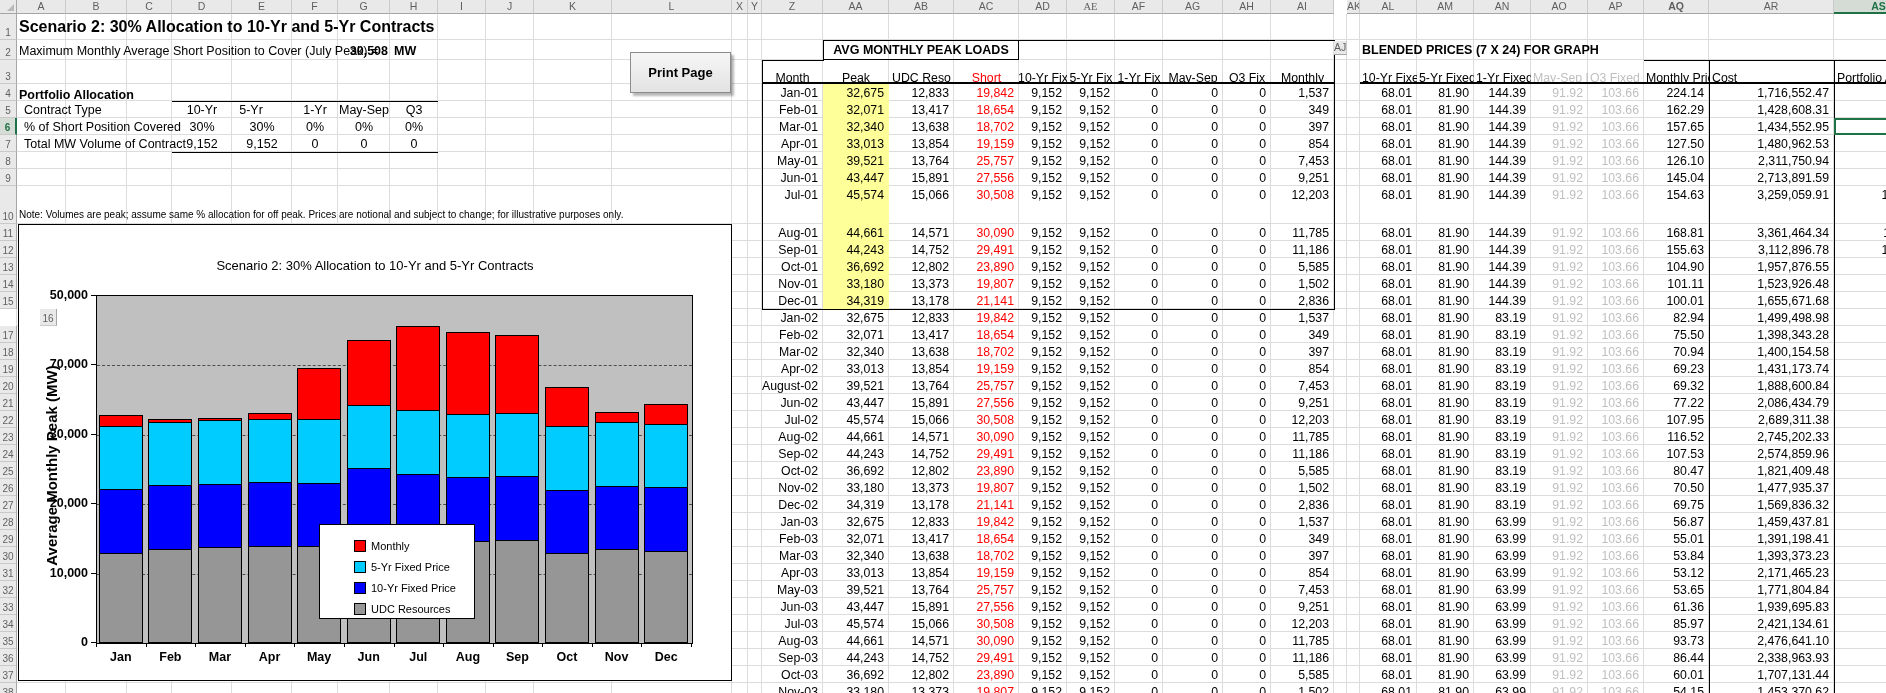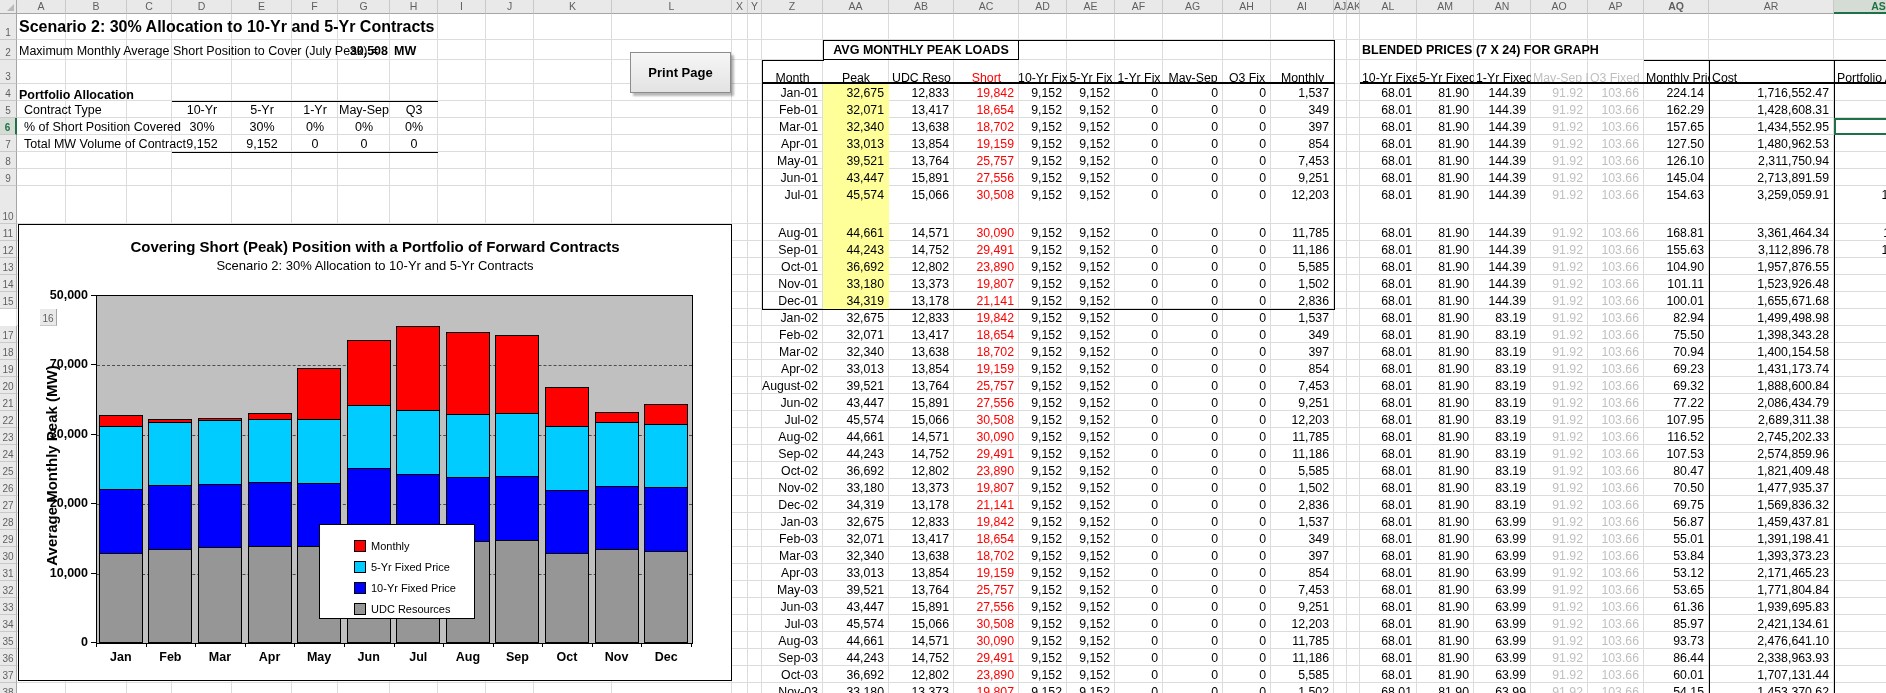--- a/index.html
+++ b/index.html
@@ -92,26 +92,26 @@
       <div class="cs" style="width: 48px;">J</div>
       <div class="cs" style="width: 78px;">K</div>
       <div class="cs" style="width: 120px;">L</div>
       <div class="cs" style="width: 16px;">X</div>
       <div class="cs" style="width: 14px;">Y</div>
       <div class="cs" style="width: 61px;">Z</div>
       <div class="cs" style="width: 66px;">AA</div>
       <div class="cs" style="width: 65px;">AB</div>
       <div class="cs" style="width: 65px;">AC</div>
       <div class="cs" style="width: 48px;">AD</div>
-      <div class="cs" style="width: 48px;">AE</div>
+      <div class="cs" style="width: 48px; font-family: Liberation Serif, serif;">AE</div>
       <div class="cs" style="width: 48px;">AF</div>
       <div class="cs" style="width: 60px;">AG</div>
       <div class="cs" style="width: 48px;">AH</div>
       <div class="cs" style="width: 63px;">AI</div>
-      <div class="cs" style="width: 13px;">AJ</div>
+      <div class="cs" style="width: 13px; margin-top: 41px;">AJ</div>
       <div class="cs" style="width: 13px;">AK</div>
       <div class="cs" style="width: 57px;">AL</div>
       <div class="cs" style="width: 57px;">AM</div>
       <div class="cs" style="width: 57px;">AN</div>
       <div class="cs" style="width: 57px;">AO</div>
       <div class="cs" style="width: 56px;">AP</div>
       <div class="cs" style="width: 65px; font-weight: bold;">AQ</div>
       <div class="cs" style="width: 125px;">AR</div>
       <div class="cs selcol" style="width: 90px;">AS</div>
     </div>
@@ -230,39 +230,40 @@
     </div>
 
 <div class="abs" id="sheet-title" style="left:19px;top:18px;">Scenario 2: 30% Allocation to 10-Yr and 5-Yr Contracts</div>
 <div class="abs" id="maxshort-label" style="left:19px;top:44px;">Maximum Monthly Average Short Position to Cover (July Peak) =</div>
 <div class="abs" id="maxshort-value" style="left:288px;top:44px;width:100px;">30,508</div>
 <div class="abs" id="maxshort-unit" style="left:394px;top:44px;">MW</div>
 <div class="abs" id="portfolio-title" style="left:19px;top:88px;">Portfolio Allocation</div>
 <div id="portfolio-rows">
       <div class="abs pa-label" style="left: 24px; top: 103px;">Contract Type</div>
       <div class="pa-val" style="left: 172px; top: 103px; width: 60px;">10-Yr</div>
-      <div class="pa-val" style="left: 232px; top: 103px; width: 60px;">5-Yr</div>
+      <div class="pa-val" style="left: 221px; top: 103px; width: 60px;">5-Yr</div>
       <div class="pa-val" style="left: 292px; top: 103px; width: 46px;">1-Yr</div>
       <div class="pa-val" style="left: 338px; top: 103px; width: 52px;">May-Sep</div>
       <div class="pa-val" style="left: 390px; top: 103px; width: 48px;">Q3</div>
       <div class="abs pa-label" style="left: 24px; top: 120px;">% of Short Position Covered</div>
       <div class="pa-val" style="left: 172px; top: 120px; width: 60px;">30%</div>
       <div class="pa-val" style="left: 232px; top: 120px; width: 60px;">30%</div>
       <div class="pa-val" style="left: 292px; top: 120px; width: 46px;">0%</div>
       <div class="pa-val" style="left: 338px; top: 120px; width: 52px;">0%</div>
       <div class="pa-val" style="left: 390px; top: 120px; width: 48px;">0%</div>
       <div class="abs pa-label" style="left: 24px; top: 137px;">Total MW Volume of Contract</div>
       <div class="pa-val" style="left: 172px; top: 137px; width: 60px;">9,152</div>
       <div class="pa-val" style="left: 232px; top: 137px; width: 60px;">9,152</div>
       <div class="pa-val" style="left: 292px; top: 137px; width: 46px;">0</div>
       <div class="pa-val" style="left: 338px; top: 137px; width: 52px;">0</div>
       <div class="pa-val" style="left: 390px; top: 137px; width: 48px;">0</div>
     </div>
 <div class="bline" style="left:172px;top:101px;width:266px;height:1px;"></div>
 <div class="bline" style="left:172px;top:152px;width:266px;height:1px;"></div>
+<div class="abs" id="note-text" style="left:19px;top:209px;">Note: Volumes are peak; assume same % allocation for off peak.  Prices are notional and subject to change; for illustrative purposes only.</div>
 
 <div id="print-btn">
       <span>Print Page</span>
     </div>
 
 <div class="tbl-title" style="left:823px;top:40px;width:196px;height:20px;border:1px solid #000;box-sizing:border-box;text-align:center;line-height:18px;">AVG MONTHLY PEAK LOADS</div>
 <div class="tbl-title" style="left:1362px;top:43px;">BLENDED PRICES (7 X 24) FOR GRAPH</div>
 
 <div id="peak-table" class="sgrid" style="left: 762px; top: 60px; grid-template-columns: 61px 66px 65px 65px 48px 48px 48px 60px 48px 63px; grid-template-rows: 24px 17px 17px 17px 17px 17px 17px 17px 38px 17px 17px 17px 17px 17px 17px 17px 17px 17px 17px 17px 17px 17px 17px 17px 17px 17px 17px 17px 17px 17px 17px 17px 17px 17px 17px 17px;">
       <div class="cell hd u2">Month</div>
@@ -918,21 +919,20 @@
     </div>
 
 <div class="bline" style="left:1019px;top:40px;width:315px;height:1px;"></div>
 <div class="bline" style="left:1334px;top:40px;width:1px;height:269px;"></div>
 <div class="bline" style="left:762px;top:60px;width:1px;height:249px;"></div>
 <div class="bline" style="left:762px;top:60px;width:62px;height:1px;"></div>
 <div class="bline" style="left:762px;top:309px;width:573px;height:1px;"></div>
 <div class="bline" style="left:1644px;top:60px;width:242px;height:1px;"></div>
 
 <div id="chart">
-  <div id="chart-title">Covering Short (Peak) Position with a Portfolio of Forward Contracts</div>
   <div id="chart-subtitle">Scenario 2: 30% Allocation to 10-Yr and 5-Yr Contracts</div>
   <div id="ytitle">Average Monthly Peak (MW)</div>
   <div id="plot">
         <div class="ygrid" style="top: 277.6px;"></div>
         <div class="ygrid" style="top: 208.2px;"></div>
         <div class="ygrid" style="top: 138.8px;"></div>
         <div class="ygrid" style="top: 69.4px;"></div>
       </div>
   <div id="axes">
         <div class="ylab" style="left: 9px; top: 410px;">0</div>

